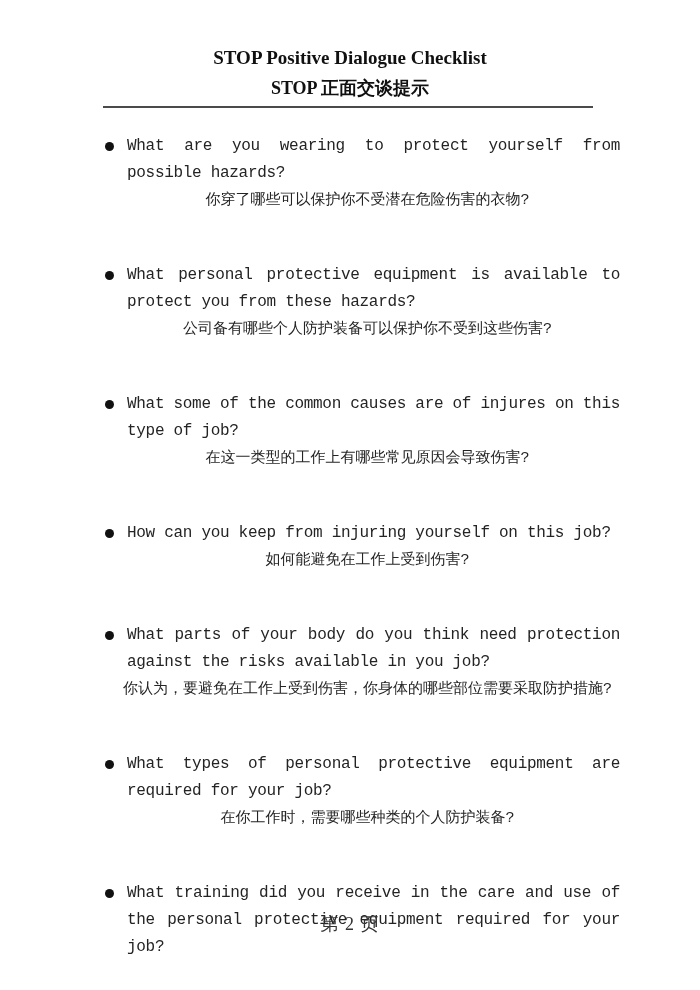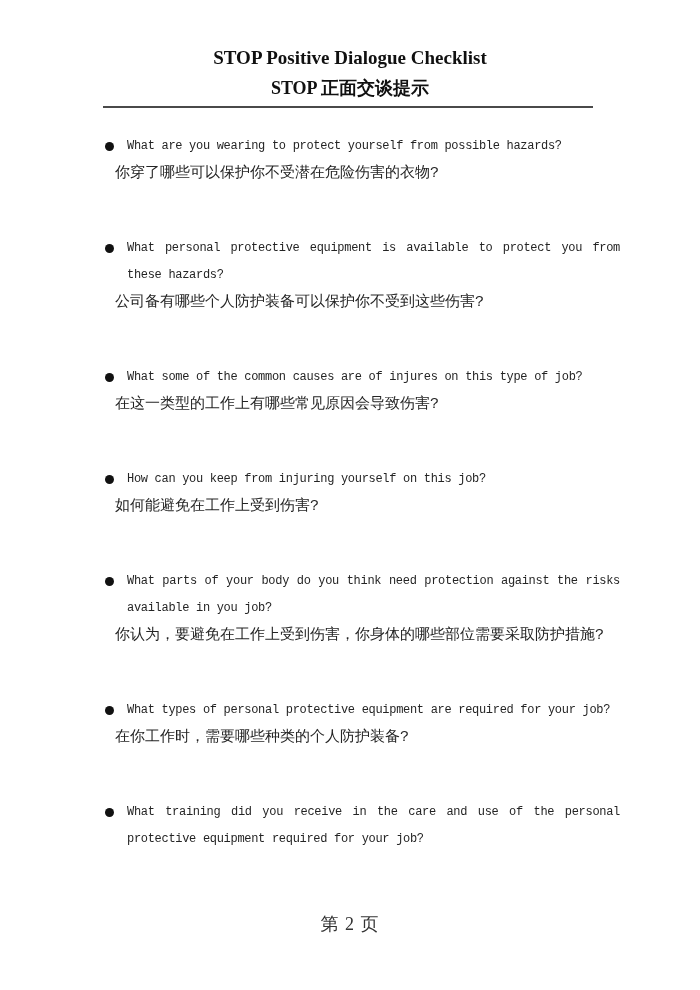--- a/index.html
+++ b/index.html
@@ -61,31 +61,32 @@
     position: absolute;
     left: 10px;
     top: 9px;
     width: 9px;
     height: 9px;
     border-radius: 50%;
     background: #111111;
   }
   .en {
     margin: 0;
-    font-size: 12px;
+    font-size: 16px;
     letter-spacing: -0.3px;
     line-height: 27px;
     text-align: justify;
     color: #242424;
   }
   .zh {
     margin: 0 0 0 -12px;
     font-size: 15px;
     line-height: 27px;
     color: #242424;
+    text-align: center;
   }
   .doc-footer {
     position: absolute;
     top: 912px;
     left: 0;
     width: 100%;
     text-align: center;
     font-size: 18px;
     letter-spacing: 1px;
     color: #333333;

